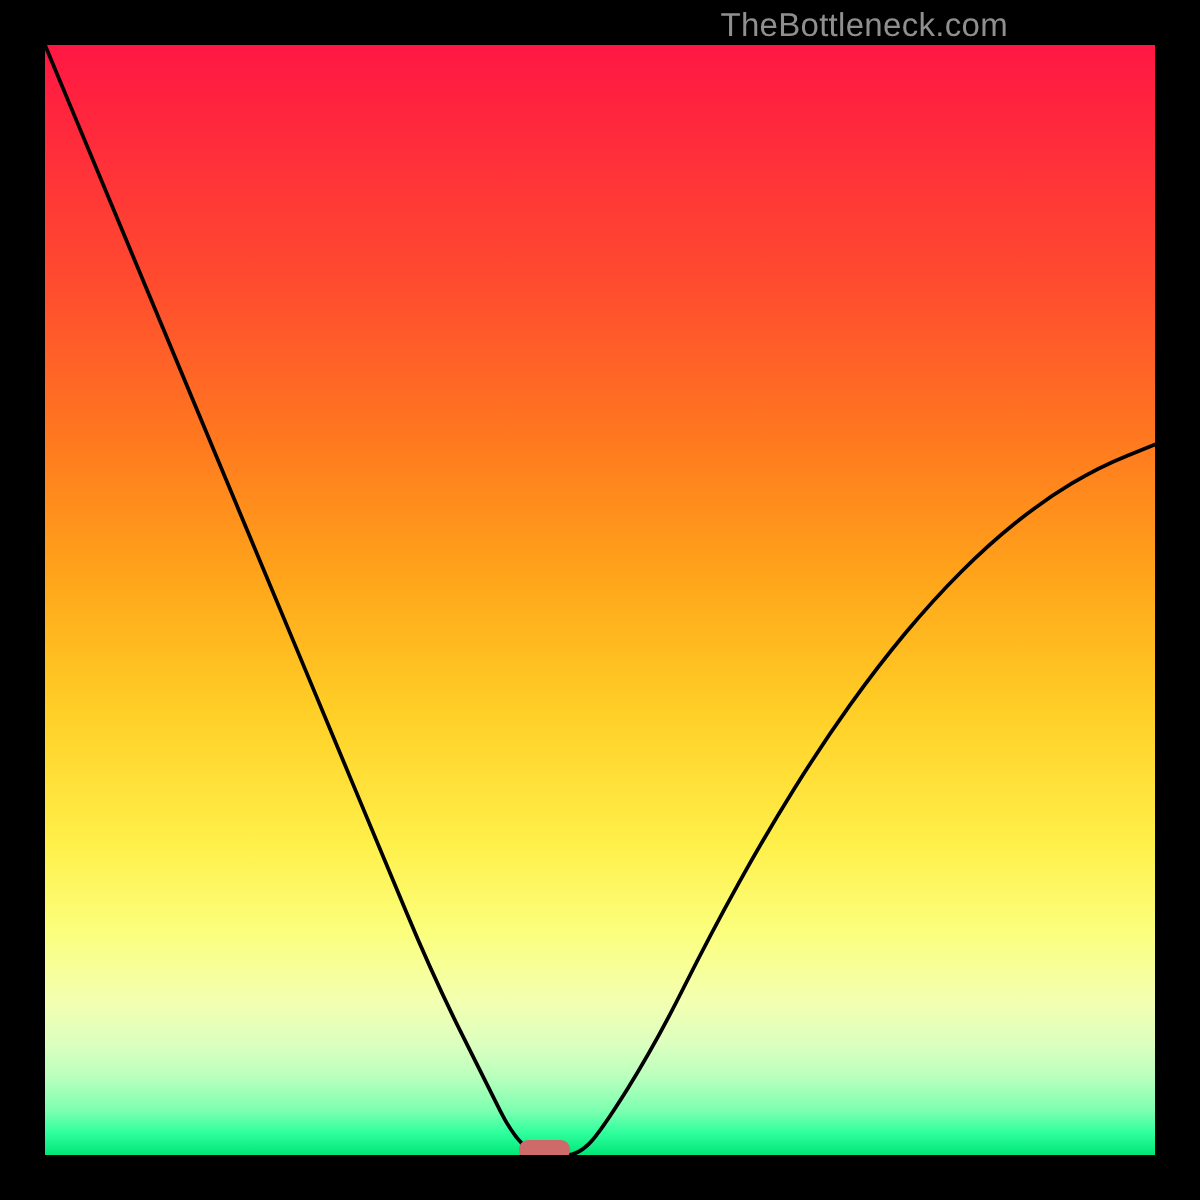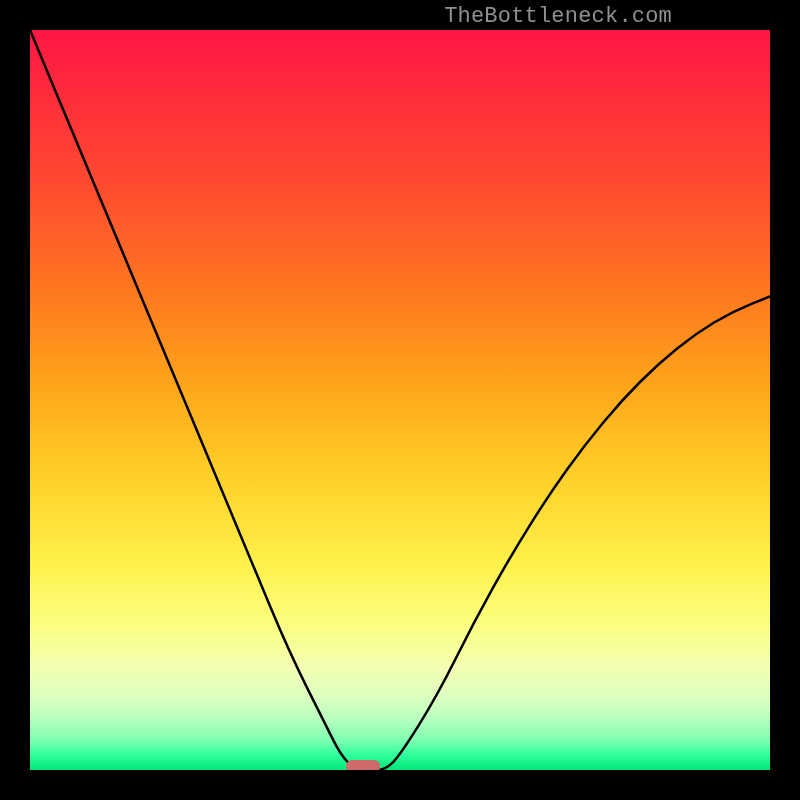--- a/index.html
+++ b/index.html
@@ -9,21 +9,20 @@
     height: 800px;
     background: #000;
     overflow: hidden;
     font-family: Arial, Helvetica, sans-serif;
   }
   .frame {
     position: relative;
     width: 680px;
     height: 800px;
     background: #000;
-    font-family: Liberation Mono, monospace;
   }
   .plot-area {
     position: absolute;
     left: 30px;
     top: 30px;
     width: 740px;
     height: 740px;
     
     background: linear-gradient(
       to bottom,

